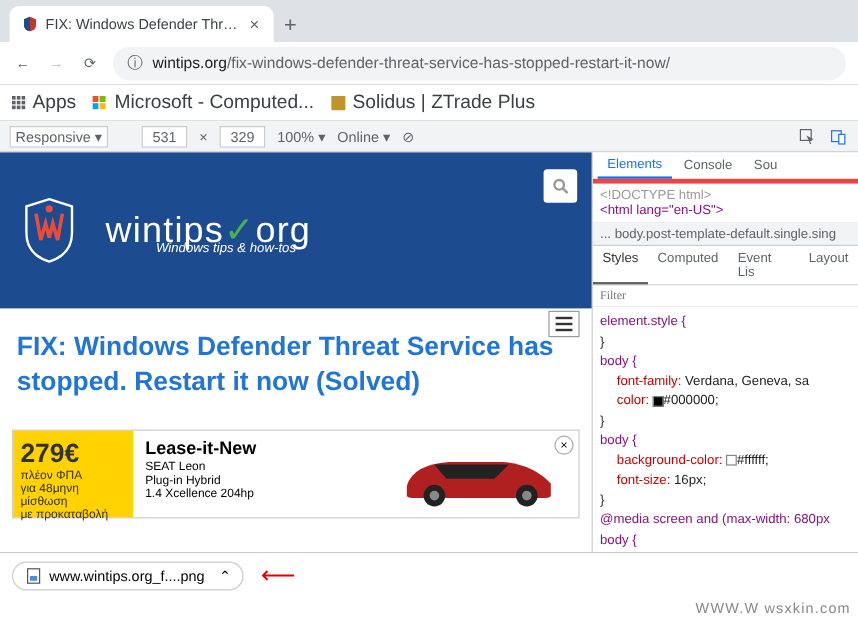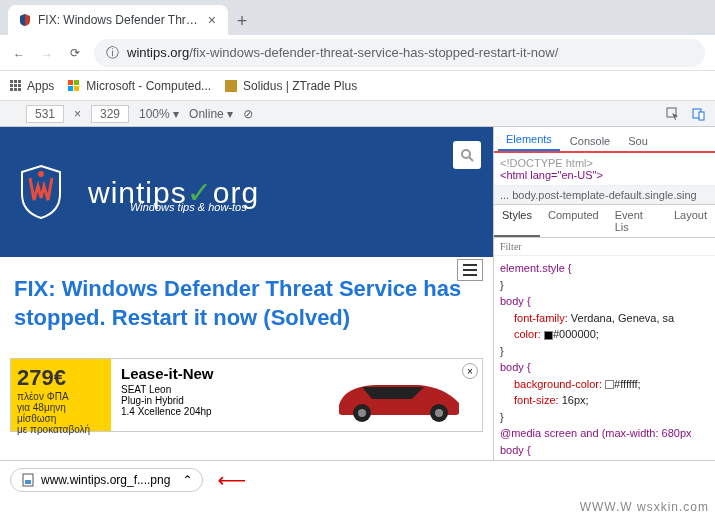--- a/index.html
+++ b/index.html
@@ -8,21 +8,21 @@
 .tab{background:#fff;height:30px;border-radius:8px 8px 0 0;padding:0 10px;display:flex;align-items:center;gap:6px;max-width:220px}
 .fav{width:14px;height:14px;display:inline-block}
 .tab-title{font-size:12px;color:#3c4043;white-space:nowrap;overflow:hidden;text-overflow:ellipsis;flex:1}
 .tab-x{color:#5f6368;font-size:14px;padding:0 2px}
 .newtab{width:28px;height:28px;display:flex;align-items:center;justify-content:center;color:#5f6368;font-size:18px}
 .addr{height:36px;background:#fff;display:flex;align-items:center;gap:10px;padding:0 10px;border-bottom:1px solid #e0e0e0}
 .nav-ico{color:#5f6368;width:18px;text-align:center}
 .url-bar{flex:1;height:28px;background:#f1f3f4;border-radius:14px;display:flex;align-items:center;padding:0 12px;gap:8px;color:#5f6368;font-size:13px}
 .url-text{color:#202124}
 .bm-bar{height:30px;background:#fff;display:flex;align-items:center;gap:14px;padding:0 10px;border-bottom:1px solid #e0e0e0}
-.bm-item{display:flex;align-items:center;gap:6px;font-size:12px;color:#3c4043}
+.bm-item{display:flex;align-items:center;gap:6px;font-size:16px;color:#3c4043}
 .apps-ico{display:grid;grid-template-columns:repeat(3,3px);gap:1px}
 .apps-ico span{width:3px;height:3px;background:#5f6368}
 .dev-toolbar{height:26px;background:#f1f3f4;display:flex;align-items:center;gap:10px;padding:0 8px;font-size:12px;color:#5f6368;border-bottom:1px solid #ccc}
 .dev-sel{border:1px solid #ccc;background:#fff;padding:1px 4px}
 .dev-dim{background:#fff;border:1px solid #ccc;padding:1px 4px;width:38px;text-align:center}
 .main-split{display:flex;height:350px}
 .viewport{width:494px;background:#fff;position:relative;border-right:1px solid #ccc}
 .wintips-hero{background:#1d4b8f;height:130px;padding:14px 18px;position:relative;display:flex;align-items:center;gap:24px}
 .logo-shield{width:46px;height:56px}
 .logo-txt{color:#fff;font-size:30px;font-weight:300;letter-spacing:1px}
@@ -34,21 +34,21 @@
 .article-title{color:#2075d6;font-size:22px;padding:18px 14px 10px;font-family:Verdana,sans-serif;line-height:1.3}
 .ad-banner{margin:16px 10px;height:74px;border:1px solid #ccc;display:flex;position:relative}
 .ad-price{background:#ffd200;width:100px;padding:6px;font-size:10px;color:#333;position:relative}
 .ad-price-big{font-size:22px;font-weight:bold}
 .ad-mid{padding:6px 10px;font-size:10px}
 .ad-mid h3{font-size:15px;margin-bottom:2px}
 .ad-car{margin-left:auto;width:160px;position:relative}
 .car-svg{position:absolute;right:8px;top:6px}
 .close-ad{position:absolute;right:4px;top:4px;width:16px;height:16px;border-radius:50%;background:#fff;border:1px solid #aaa;font-size:10px;display:flex;align-items:center;justify-content:center}
 .devtools{flex:1;background:#fff;font-size:11px;color:#333;font-family:Menlo,monospace;overflow:hidden}
-.dt-tabs{display:flex;border-bottom:2px solid #ef4444;height:26px;align-items:flex-end;gap:2px;padding:0 4px;font-family:Arial}
+.dt-tabs{display:flex;border-bottom:4px solid #ef4444;height:26px;align-items:center;gap:2px;padding:0 4px;font-family:Arial}
 .dt-tab{padding:4px 8px;color:#5f6368}
 .dt-tab.active{color:#1a73e8;border-bottom:2px solid #1a73e8}
 .dt-ico{width:16px;height:16px;display:flex;align-items:center;justify-content:center;color:#5f6368}
 .dt-ico.active{color:#1a73e8}
 .dt-html{padding:4px 6px;color:#881280;border-bottom:1px solid #eee}
 .dt-gray{color:#999}
 .dt-crumb{padding:3px 6px;background:#f1f3f4;font-family:Arial;color:#5f6368;border-bottom:1px solid #ccc;white-space:nowrap;overflow:hidden}
 .dt-sub{display:flex;border-bottom:1px solid #ccc;font-family:Arial}
 .dt-sub span{padding:4px 8px;color:#5f6368}
 .dt-sub .active{color:#333;border-bottom:2px solid #666}
@@ -115,20 +115,21 @@
     </div>
   <div class="bm-item">
       <svg width="12" height="12">
         <rect width="12" height="12" fill="#c0932b"></rect>
       </svg>
       <span>Solidus | ZTrade Plus</span>
     </div>
 </div>
 
 <div class="dev-toolbar">
+  <span class="dev-sel"><span>Responsive</span> ▾</span>
   <span style="flex:0 0 8px"></span>
   <span class="dev-dim">531</span>
   <span>×</span>
   <span class="dev-dim">329</span>
   <span><span>100%</span> ▾</span>
   <span><span>Online</span> ▾</span>
   <span>⊘</span>
   <span style="margin-left:auto" class="dt-ico">
       <svg width="14" height="14" viewBox="0 0 14 14">
         <rect x="1" y="1" width="9" height="9" fill="none" stroke="#5f6368"></rect>

